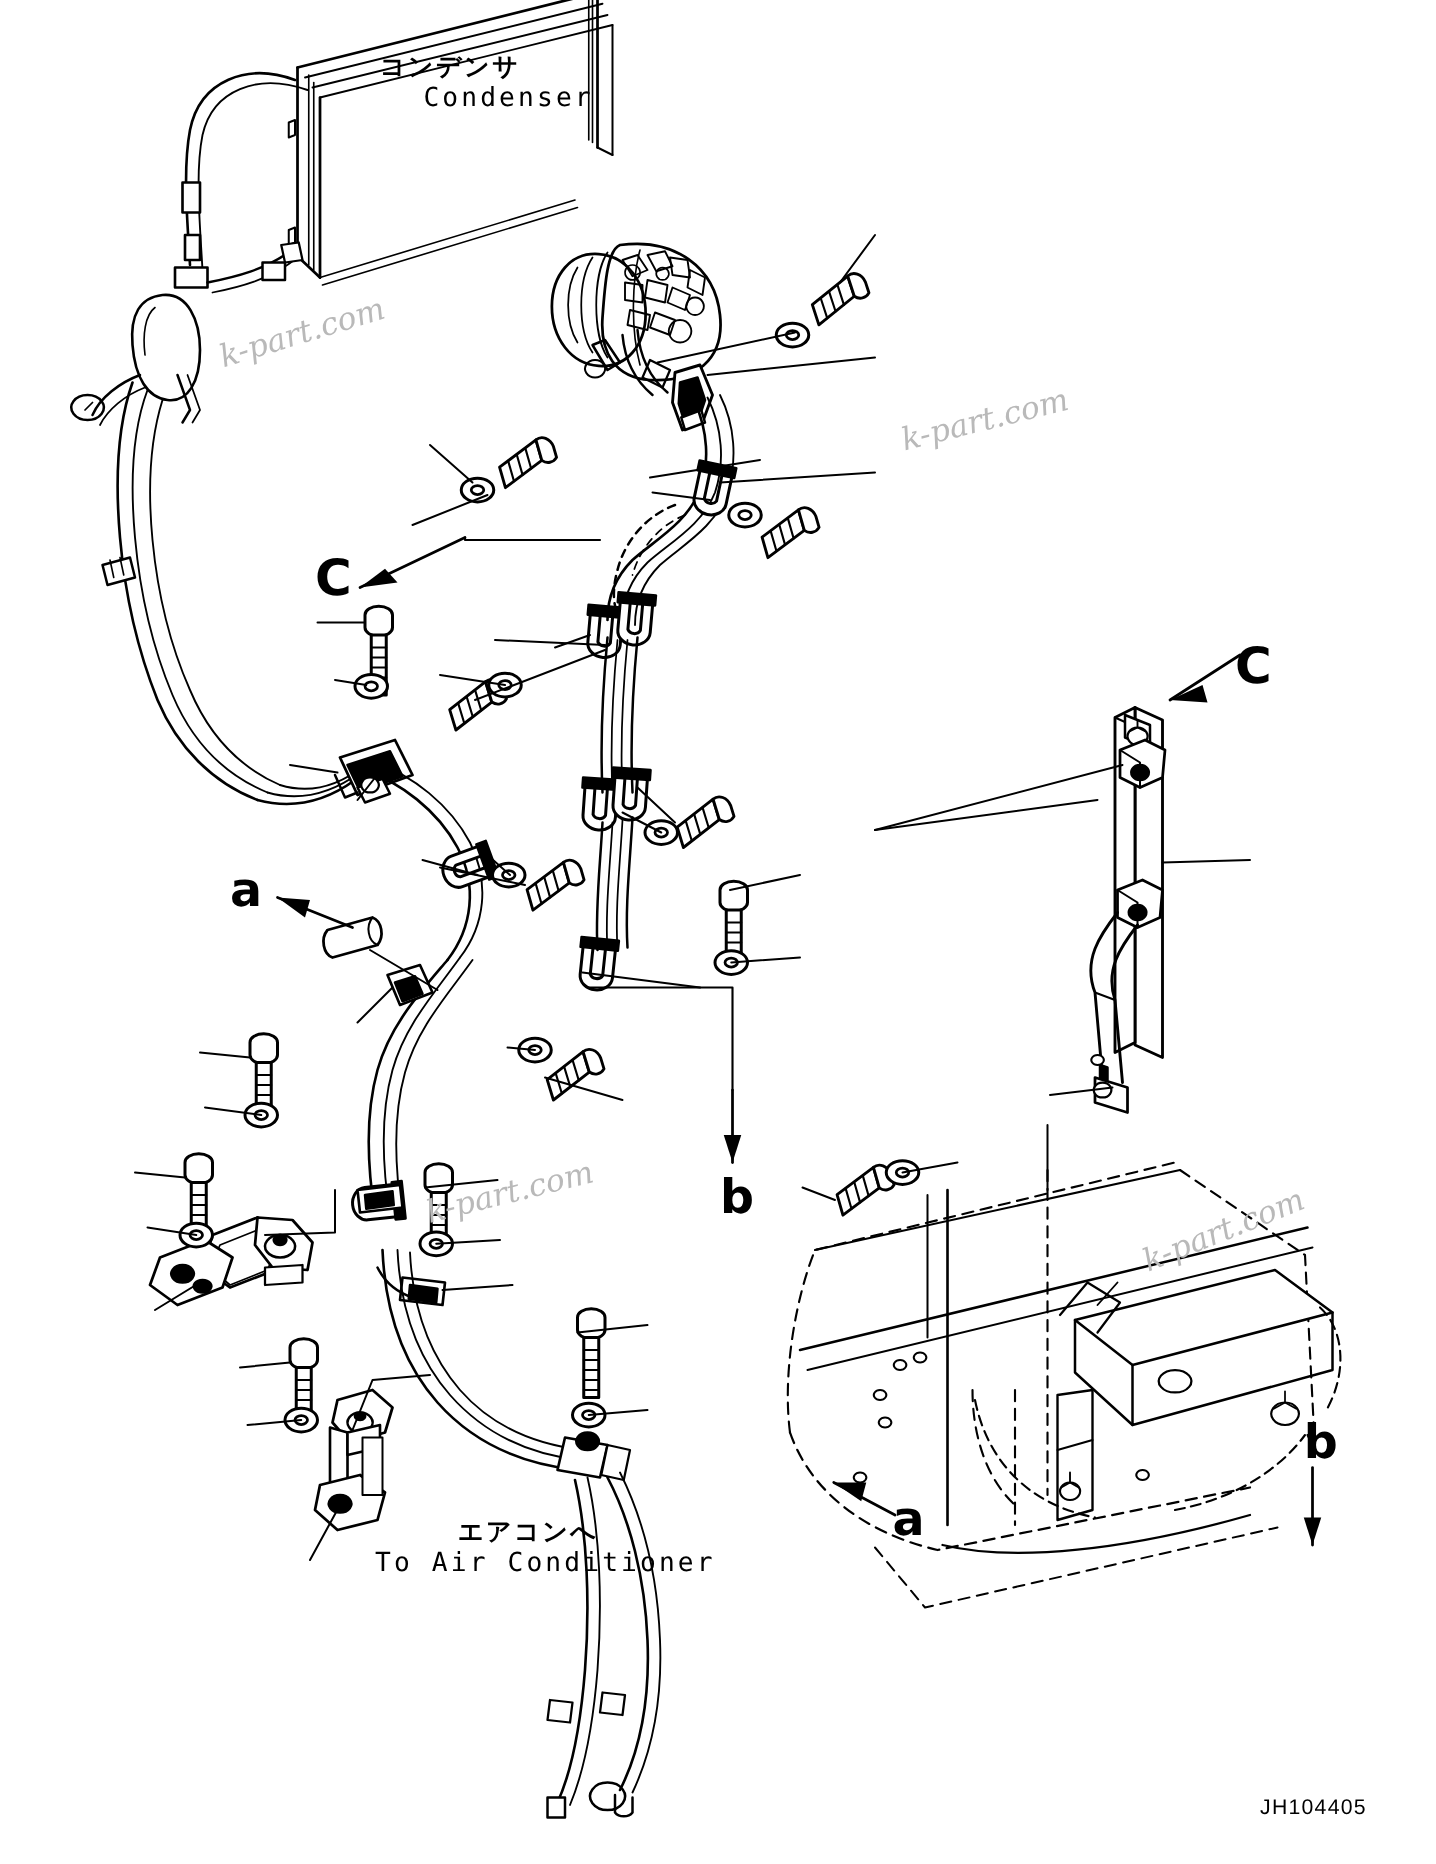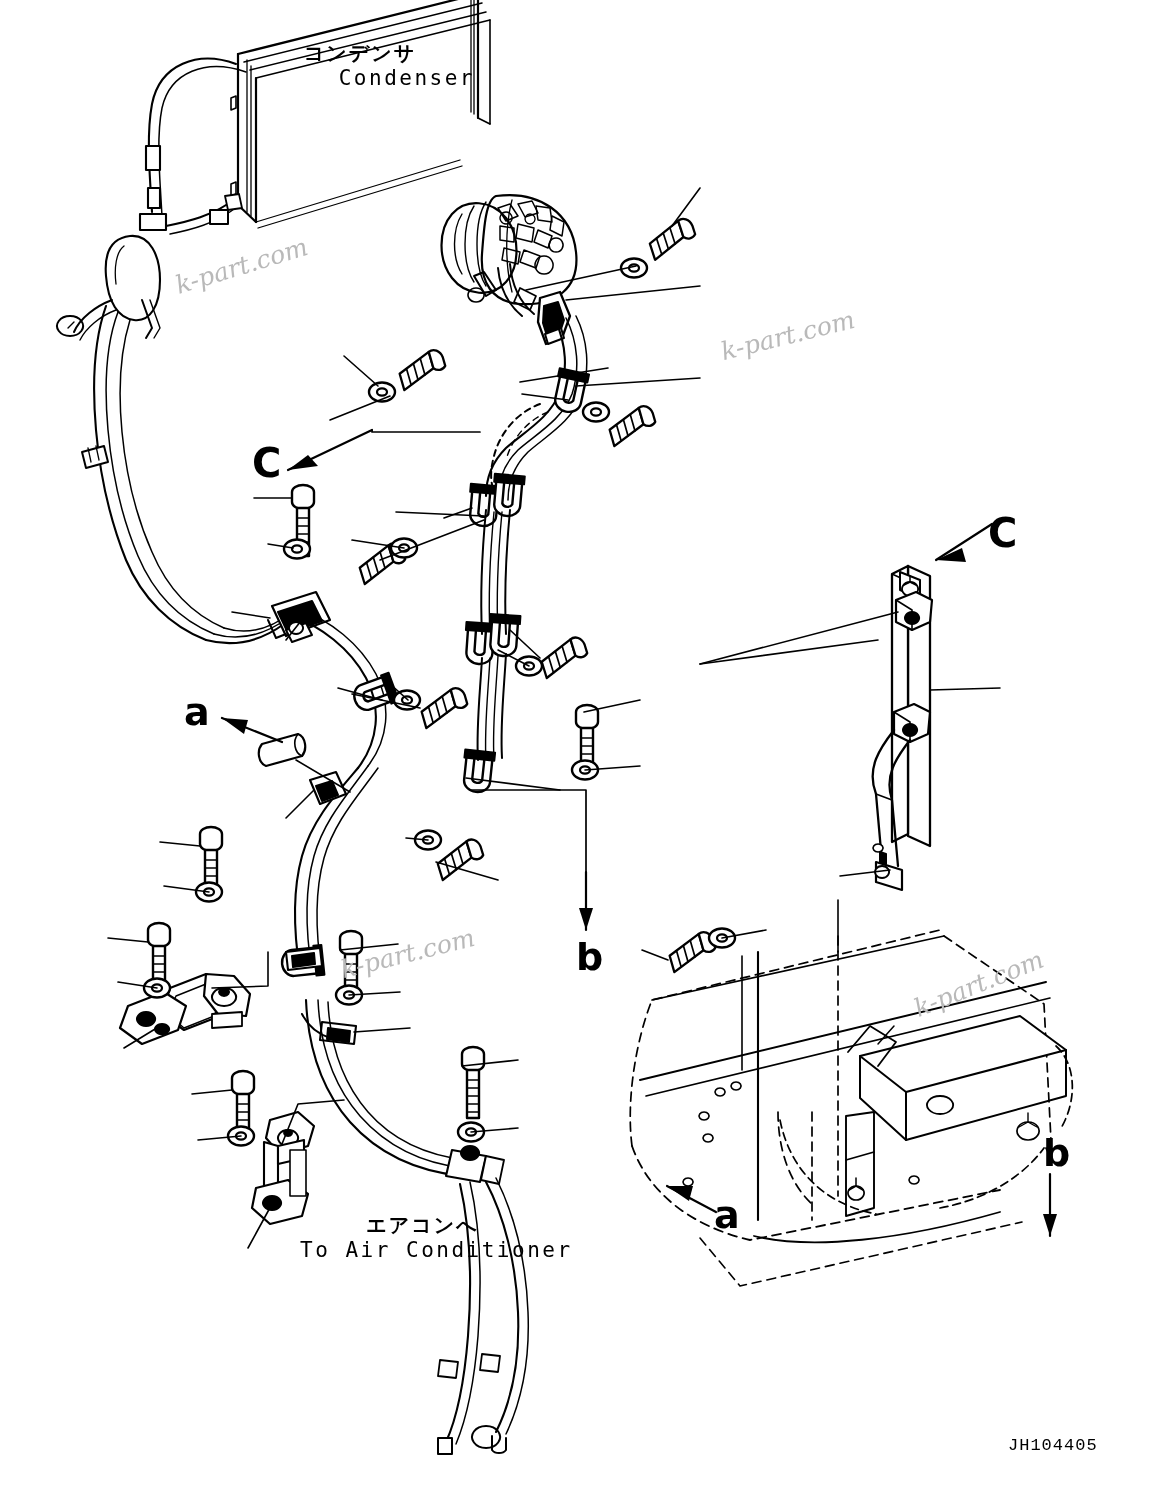--- a/index.html
+++ b/index.html
@@ -11,21 +11,21 @@
   .lbl{position:absolute;text-align:center;color:#000;line-height:1.18;
        font-family:"DejaVu Sans Mono","Liberation Mono",monospace;
        white-space:nowrap;}
   .lbl .jp{display:block;font-size:20px;letter-spacing:2px;font-weight:600;}
   .lbl .en{display:block;font-size:21px;letter-spacing:2.5px;text-align:right;}
   .callout{position:absolute;color:#000;font-weight:700;
            font-family:"DejaVu Sans","Liberation Sans",sans-serif;}
   .callout.big{font-size:40px;}
   .callout.small{font-size:38px;}
   .drawno{position:absolute;font-size:17px;letter-spacing:1px;color:#000;
-          font-family:Liberation Mono, monospace;}
+          font-family:Liberation Sans, sans-serif;}
   .wm{position:absolute;color:#b9b9b9;font-style:italic;font-weight:400;
       font-family:"DejaVu Serif","Liberation Serif",serif;
       white-space:nowrap;-webkit-text-stroke:0px;}
 </style>
 </head>
 <body>
 
 <div id="stage">
 
   <svg class="layer" viewBox="0 0 1149 1491">

